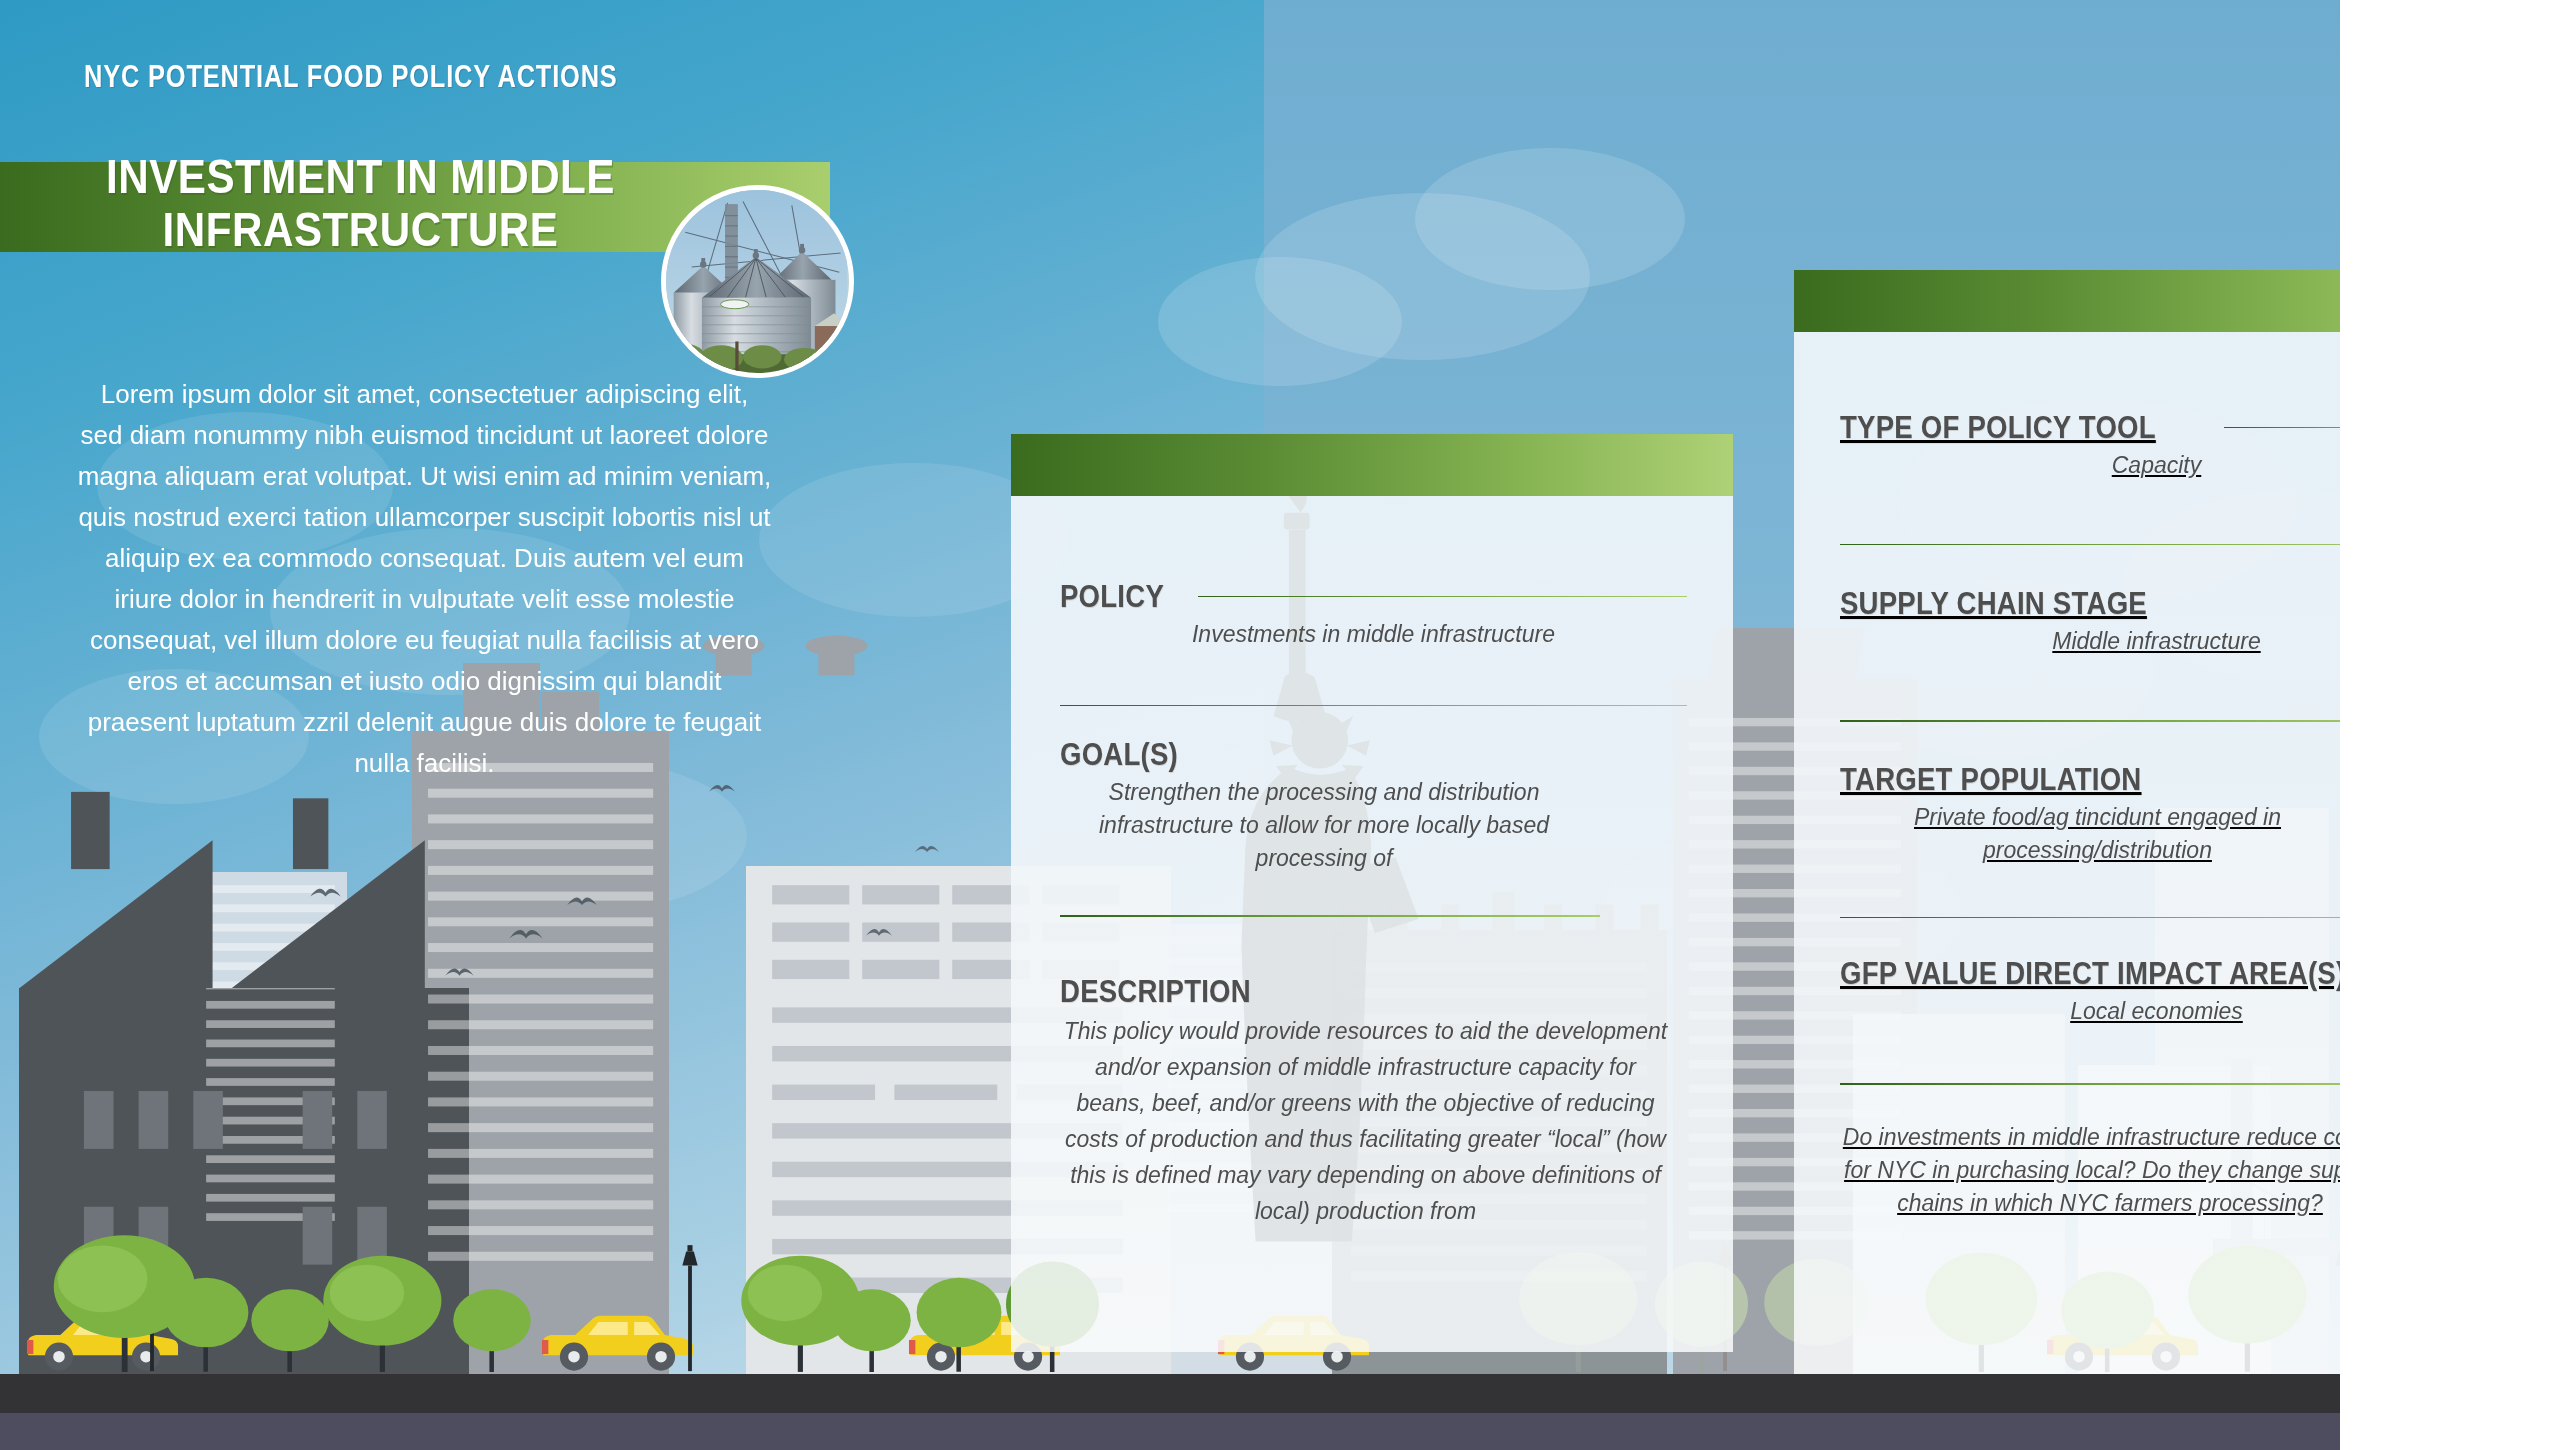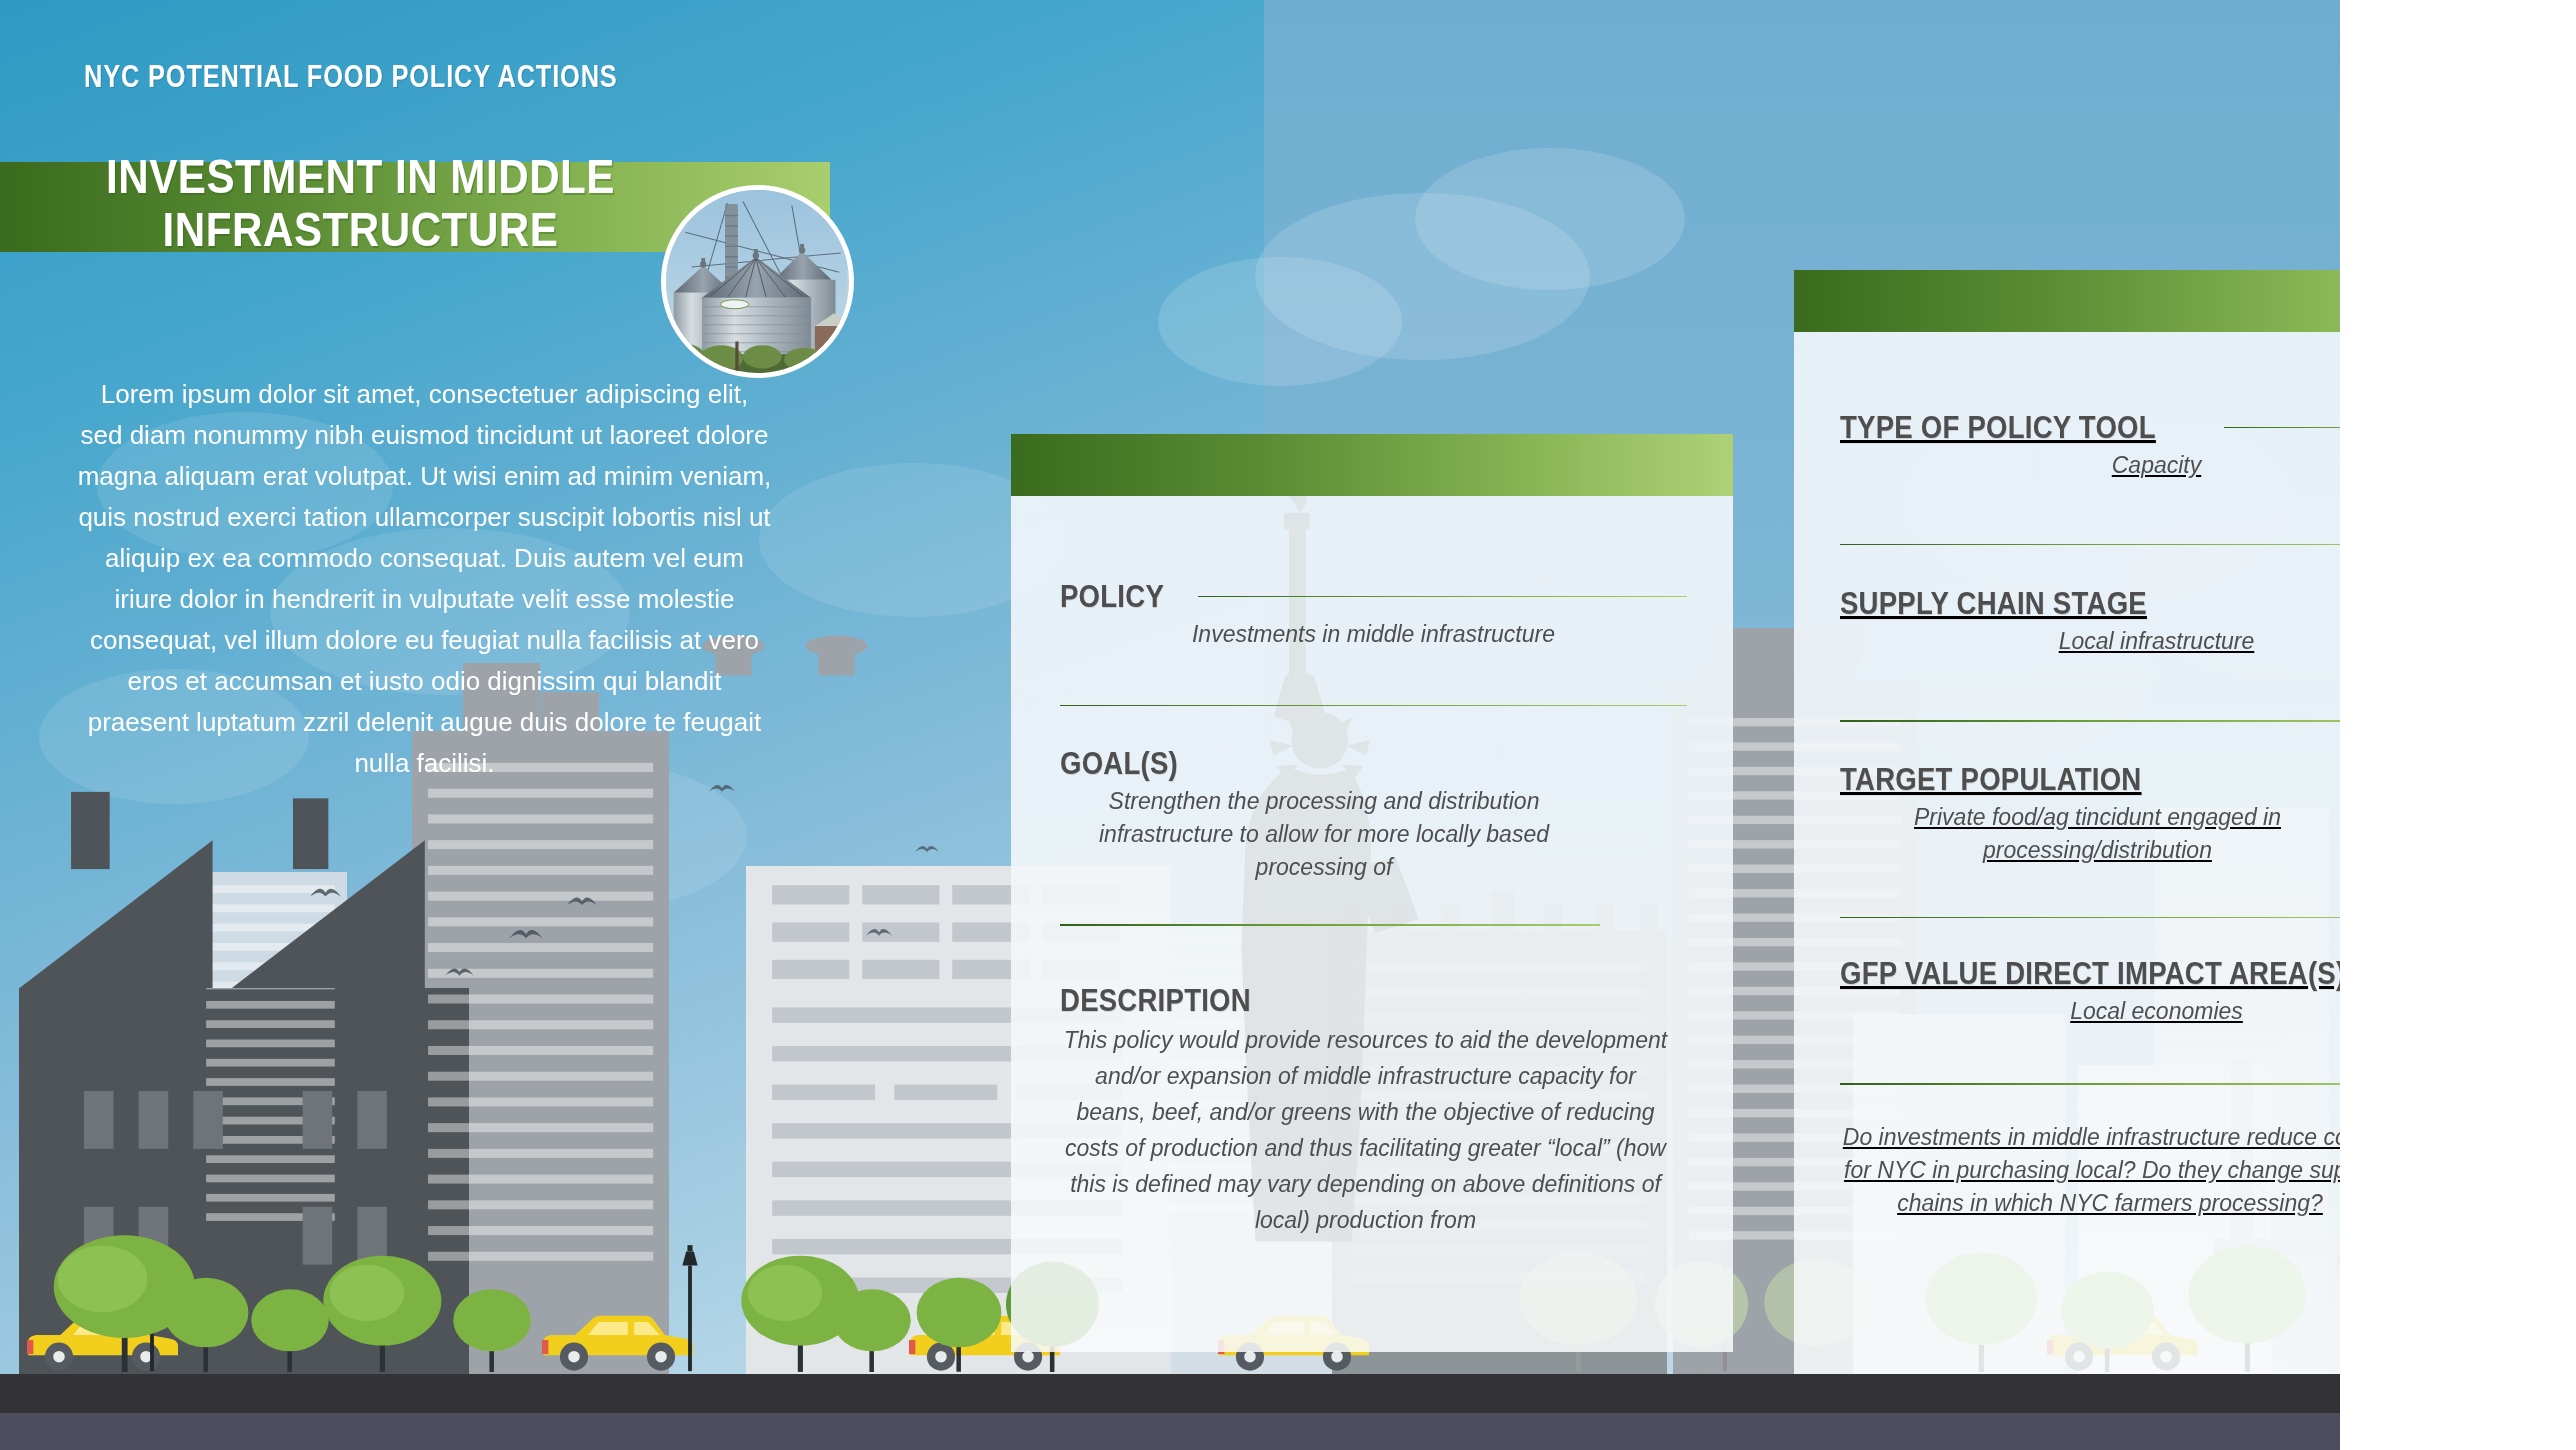--- a/index.html
+++ b/index.html
@@ -750,21 +750,21 @@
         <div class="field">
           <div class="field-head">
             <span class="fh-label">POLICY</span>
             <span class="fh-rule"></span>
           </div>
           <div class="fval">Investments in middle infrastructure</div>
         </div>
 
         <div class="sep" style="margin:54px 0 0 0;"></div>
 
-        <div class="field" style="margin-top:39px;">
+        <div class="field" style="margin-top:30px;">
           <div class="field-head">
             <span class="fh-label">GOAL(S)</span>
           </div>
           <div class="fval" style="width:528px;">Strengthen the processing and distribution infrastructure to allow for more locally based processing of</div>
         </div>
 
         <div class="sep" style="margin:40px 0 0 0;width:540px;"></div>
 
         <div class="field" style="margin-top:56px;">
           <div class="field-head">
@@ -788,21 +788,21 @@
           </div>
           <div class="fval">Capacity</div>
         </div>
 
         <div class="sep" style="margin:62px 0 0 0;width:560px;"></div>
 
         <div class="field" style="margin-top:40px;">
           <div class="field-head">
             <span class="fh-label">SUPPLY CHAIN STAGE</span>
           </div>
-          <div class="fval">Local infrastructure</div>
+          <div class="fval">Middle infrastructure</div>
         </div>
 
         <div class="sep" style="margin:62px 0 0 0;width:560px;"></div>
 
         <div class="field" style="margin-top:39px;">
           <div class="field-head">
             <span class="fh-label">TARGET POPULATION</span>
           </div>
           <div class="fval" style="width:515px;">Private food/ag tincidunt engaged in processing/distribution</div>
         </div>

